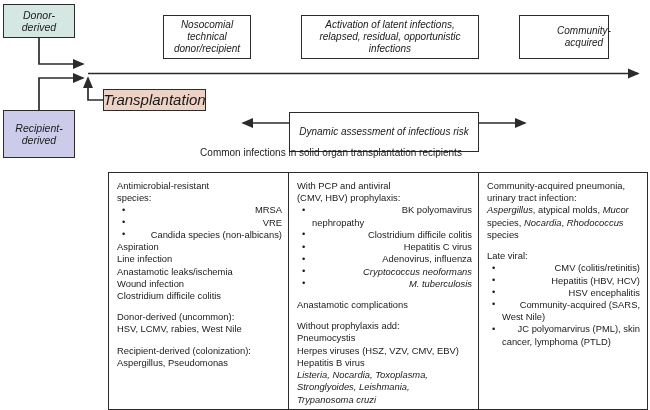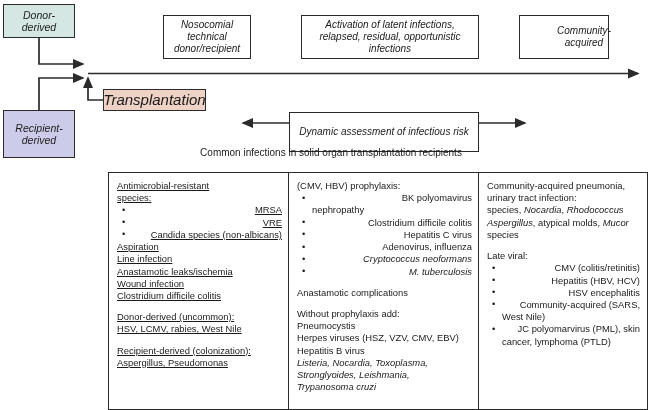--- a/index.html
+++ b/index.html
@@ -96,21 +96,21 @@
     display: flex;
     background: #ffffff;
   }
   .col {
     box-sizing: border-box;
     padding: 7px 6px 4px 8px;
     font-size: 9.4px;
     line-height: 1.30;
     overflow: hidden;
   }
-  #col-1 { width: 180px; border-right: 1.6px solid #2b2b2b; text-decoration: underline; }
+  #col-1 { width: 180px; border-right: 1.6px solid #2b2b2b; }
   #col-2 { width: 190px; border-right: 1.6px solid #2b2b2b; }
   #col-3 { width: 167px; }
 
   .line { white-space: nowrap; }
   .bullet {
     position: relative;
     padding-left: 15px;
     text-align: right;
   }
   .bullet::before {
@@ -209,20 +209,21 @@
       <div class="line">Clostridium difficile colitis</div>
       <div class="gap"></div>
       <div class="line">Donor-derived (uncommon):</div>
       <div class="line">HSV, LCMV, rabies, West Nile</div>
       <div class="gap"></div>
       <div class="line">Recipient-derived (colonization):</div>
       <div class="line">Aspergillus, Pseudomonas</div>
     </div>
 
     <div class="col" id="col-2">
+      <div class="line">With PCP and antiviral</div>
       <div class="line">(CMV, HBV) prophylaxis:</div>
       <div class="line bullet">BK polyomavirus</div>
       <div class="line" style="padding-left:15px">nephropathy</div>
       <div class="line bullet">Clostridium difficile colitis</div>
       <div class="line bullet">Hepatitis C virus</div>
       <div class="line bullet">Adenovirus, influenza</div>
       <div class="line bullet it">Cryptococcus neoformans</div>
       <div class="line bullet it">M. tuberculosis</div>
       <div class="gap"></div>
       <div class="line">Anastamotic complications</div>
@@ -232,22 +233,22 @@
       <div class="line">Herpes viruses (HSZ, VZV, CMV, EBV)</div>
       <div class="line">Hepatitis B virus</div>
       <div class="line it">Listeria, Nocardia, Toxoplasma,</div>
       <div class="line it">Stronglyoides, Leishmania,</div>
       <div class="line it">Trypanosoma cruzi</div>
     </div>
 
     <div class="col" id="col-3">
       <div class="line">Community-acquired pneumonia,</div>
       <div class="line">urinary tract infection:</div>
+      <div class="line"><span class="it">Aspergillus</span><span>, atypical molds, </span><span class="it">Mucor</span></div>
       <div class="line"><span>species, </span><span class="it">Nocardia</span><span>, </span><span class="it">Rhodococcus</span></div>
-      <div class="line"><span class="it">Aspergillus</span><span>, atypical molds, </span><span class="it">Mucor</span></div>
       <div class="line">species</div>
       <div class="gap"></div>
       <div class="line">Late viral:</div>
       <div class="line bullet">CMV (colitis/retinitis)</div>
       <div class="line bullet">Hepatitis (HBV, HCV)</div>
       <div class="line bullet">HSV encephalitis</div>
       <div class="line bullet">Community-acquired (SARS,</div>
       <div class="line" style="padding-left:15px">West Nile)</div>
       <div class="line bullet">JC polyomarvirus (PML), skin</div>
       <div class="line" style="padding-left:15px">cancer, lymphoma (PTLD)</div>

